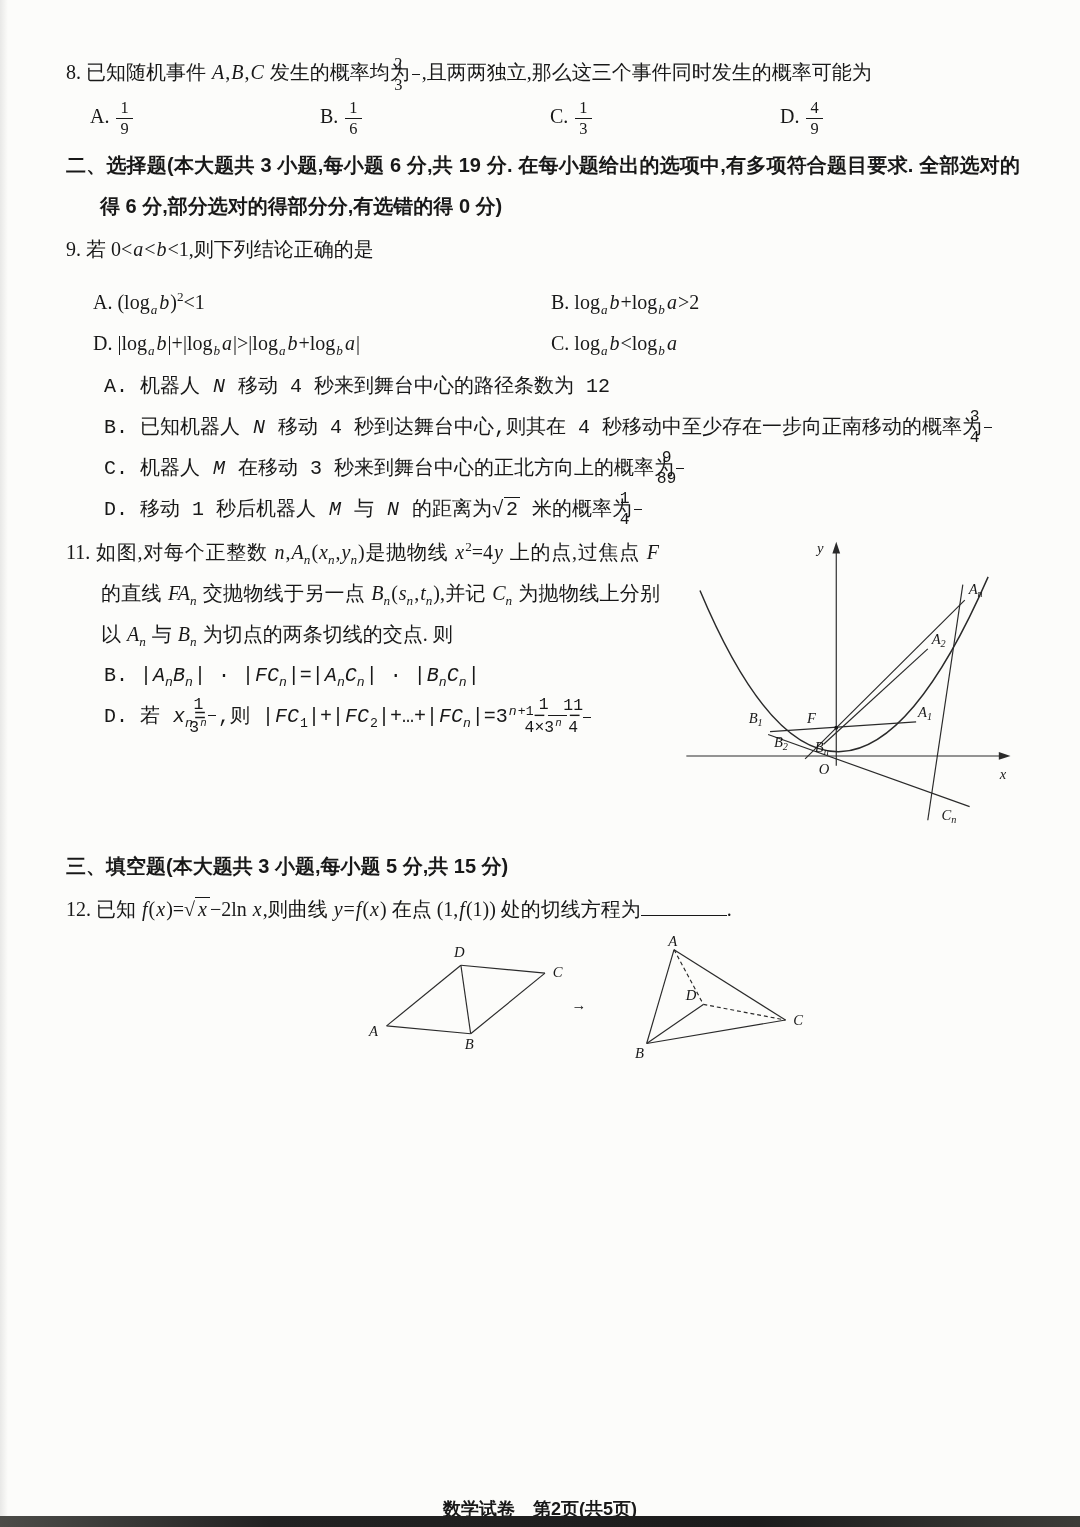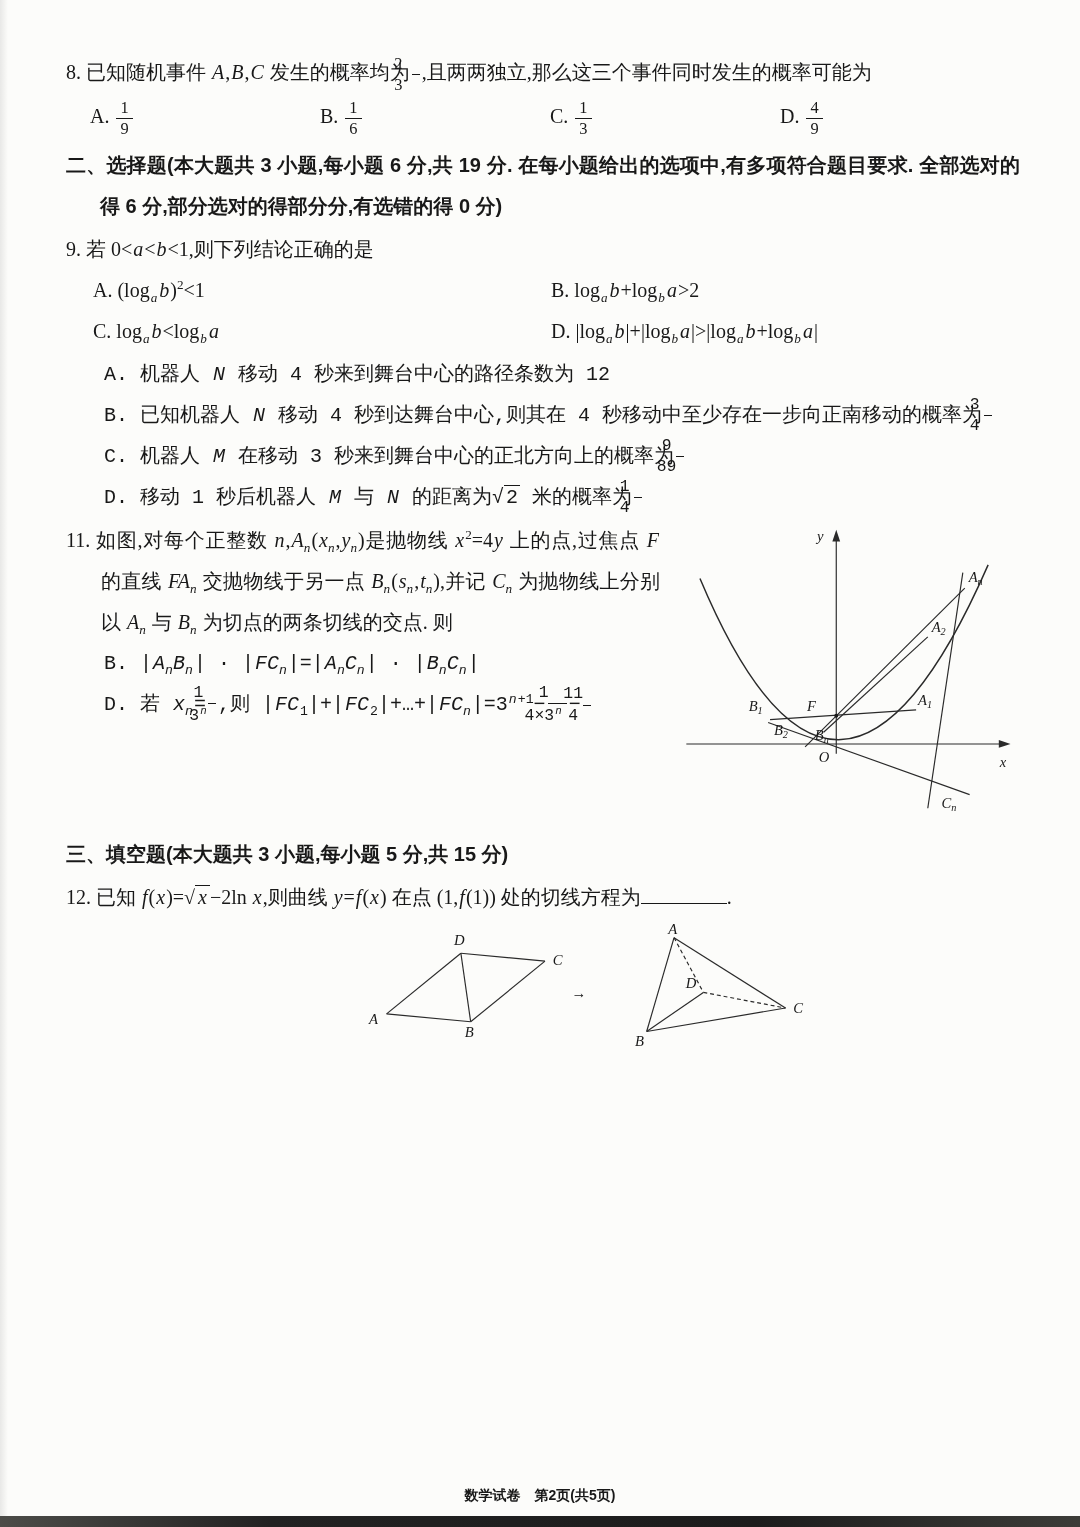--- a/index.html
+++ b/index.html
@@ -23,30 +23,30 @@
   }
   .fr { display:inline-block; vertical-align:middle; text-align:center; line-height:1.12; font-size:0.82em; margin:0 2px; }
   .fr .n { display:block; padding:0 4px 1px; }
   .fr .d { display:block; border-top:1.3px solid #181818; padding:1px 4px 0; }
   .rad { white-space:nowrap; }
   .rad .ov { border-top:1.3px solid #181818; padding:0 2px; }
   .blank { display:inline-block; width:86px; height:1.05em; border-bottom:1.3px solid #181818; vertical-align:baseline; }
   .blank.wide { width:128px; }
   .opt-row4 { display:flex; padding-left:24px; margin:2px 0 6px; }
   .opt-row4 .cell { width:230px; }
-  .grid2 { display:grid; grid-template-columns:458px 1fr; padding-left:27px; }
+  .grid2 { display:grid; grid-template-columns:458px 1fr; padding-left:27px;margin-top:12px; }
   .optlist { padding-left:38px; }
   .optlist .opt { padding-left:27px; text-indent:-27px; text-align:justify;font-family:Liberation Mono, monospace; }
   .q { margin-bottom:2px; }
   .fig11 { float:right; width:348px; margin:2px 0 2px 12px; }
   .fig13 { margin:4px 0 2px 296px; }
   .clear { clear:both; }
   .footer {
-    position:absolute; left:0; right:0; bottom:22px; text-align:center;
-    font-family:"Liberation Sans","DejaVu Sans",sans-serif; font-weight:700; font-size:14px;
+    position:absolute; left:0; right:0; bottom:6px; text-align:center;
+    font-family:"Liberation Sans","DejaVu Sans",sans-serif; font-weight:700; font-size:18px;
   }
   .bottom-edge {
     position:absolute; left:0; right:0; bottom:0; height:11px;
     background:linear-gradient(90deg,#4c4c48,#222 25%,#1c1c1c 70%,#3c3c38);
   }
   svg text { font-family:"Liberation Serif","DejaVu Serif",serif; font-size:15px; font-style:italic; fill:#181818; }
   svg text.up { font-style:normal; }
   svg line, svg path { stroke:#2a2a2a; fill:none; stroke-width:1.2; }
   svg path.curve { stroke-width:1.5; }
   svg polygon { fill:#2a2a2a; stroke:none; }
@@ -67,22 +67,22 @@
       </div>
     </div>
 
     <div class="sec-title">二、选择题(本大题共 3 小题,每小题 6 分,共 19 分. 在每小题给出的选项中,有多项符合题目要求. 全部选对的得 6 分,部分选对的得部分分,有选错的得 0 分)</div>
 
     <div class="q">
       <div class="stem">9. 若 0&lt;<i>a</i>&lt;<i>b</i>&lt;1,则下列结论正确的是</div>
       <div class="grid2">
         <span>A. (log<sub><i>a</i></sub><i>b</i>)<sup>2</sup>&lt;1</span>
         <span>B. log<sub><i>a</i></sub><i>b</i>+log<sub><i>b</i></sub><i>a</i>&gt;2</span>
+        <span>D. |log<sub><i>a</i></sub><i>b</i>|+|log<sub><i>b</i></sub><i>a</i>|&gt;|log<sub><i>a</i></sub><i>b</i>+log<sub><i>b</i></sub><i>a</i>|</span>
         <span>C. log<sub><i>a</i></sub><i>b</i>&lt;log<sub><i>b</i></sub><i>a</i></span>
-        <span>D. |log<sub><i>a</i></sub><i>b</i>|+|log<sub><i>b</i></sub><i>a</i>|&gt;|log<sub><i>a</i></sub><i>b</i>+log<sub><i>b</i></sub><i>a</i>|</span>
       </div>
     </div>
 
     <div class="q">
       <div class="optlist">
         <div class="opt">A. 机器人 <i>N</i> 移动 4 秒来到舞台中心的路径条数为 12</div>
         <div class="opt">B. 已知机器人 <i>N</i> 移动 4 秒到达舞台中心,则其在 4 秒移动中至少存在一步向正南移动的概率为<span class="fr"><span class="n">3</span><span class="d">4</span></span></div>
         <div class="opt">C. 机器人 <i>M</i> 在移动 3 秒来到舞台中心的正北方向上的概率为<span class="fr"><span class="n">9</span><span class="d">89</span></span></div>
         <div class="opt">D. 移动 1 秒后机器人 <i>M</i> 与 <i>N</i> 的距离为<span class="rad">√<span class="ov">2</span></span> 米的概率为<span class="fr"><span class="n">1</span><span class="d">4</span></span></div>
       </div>

